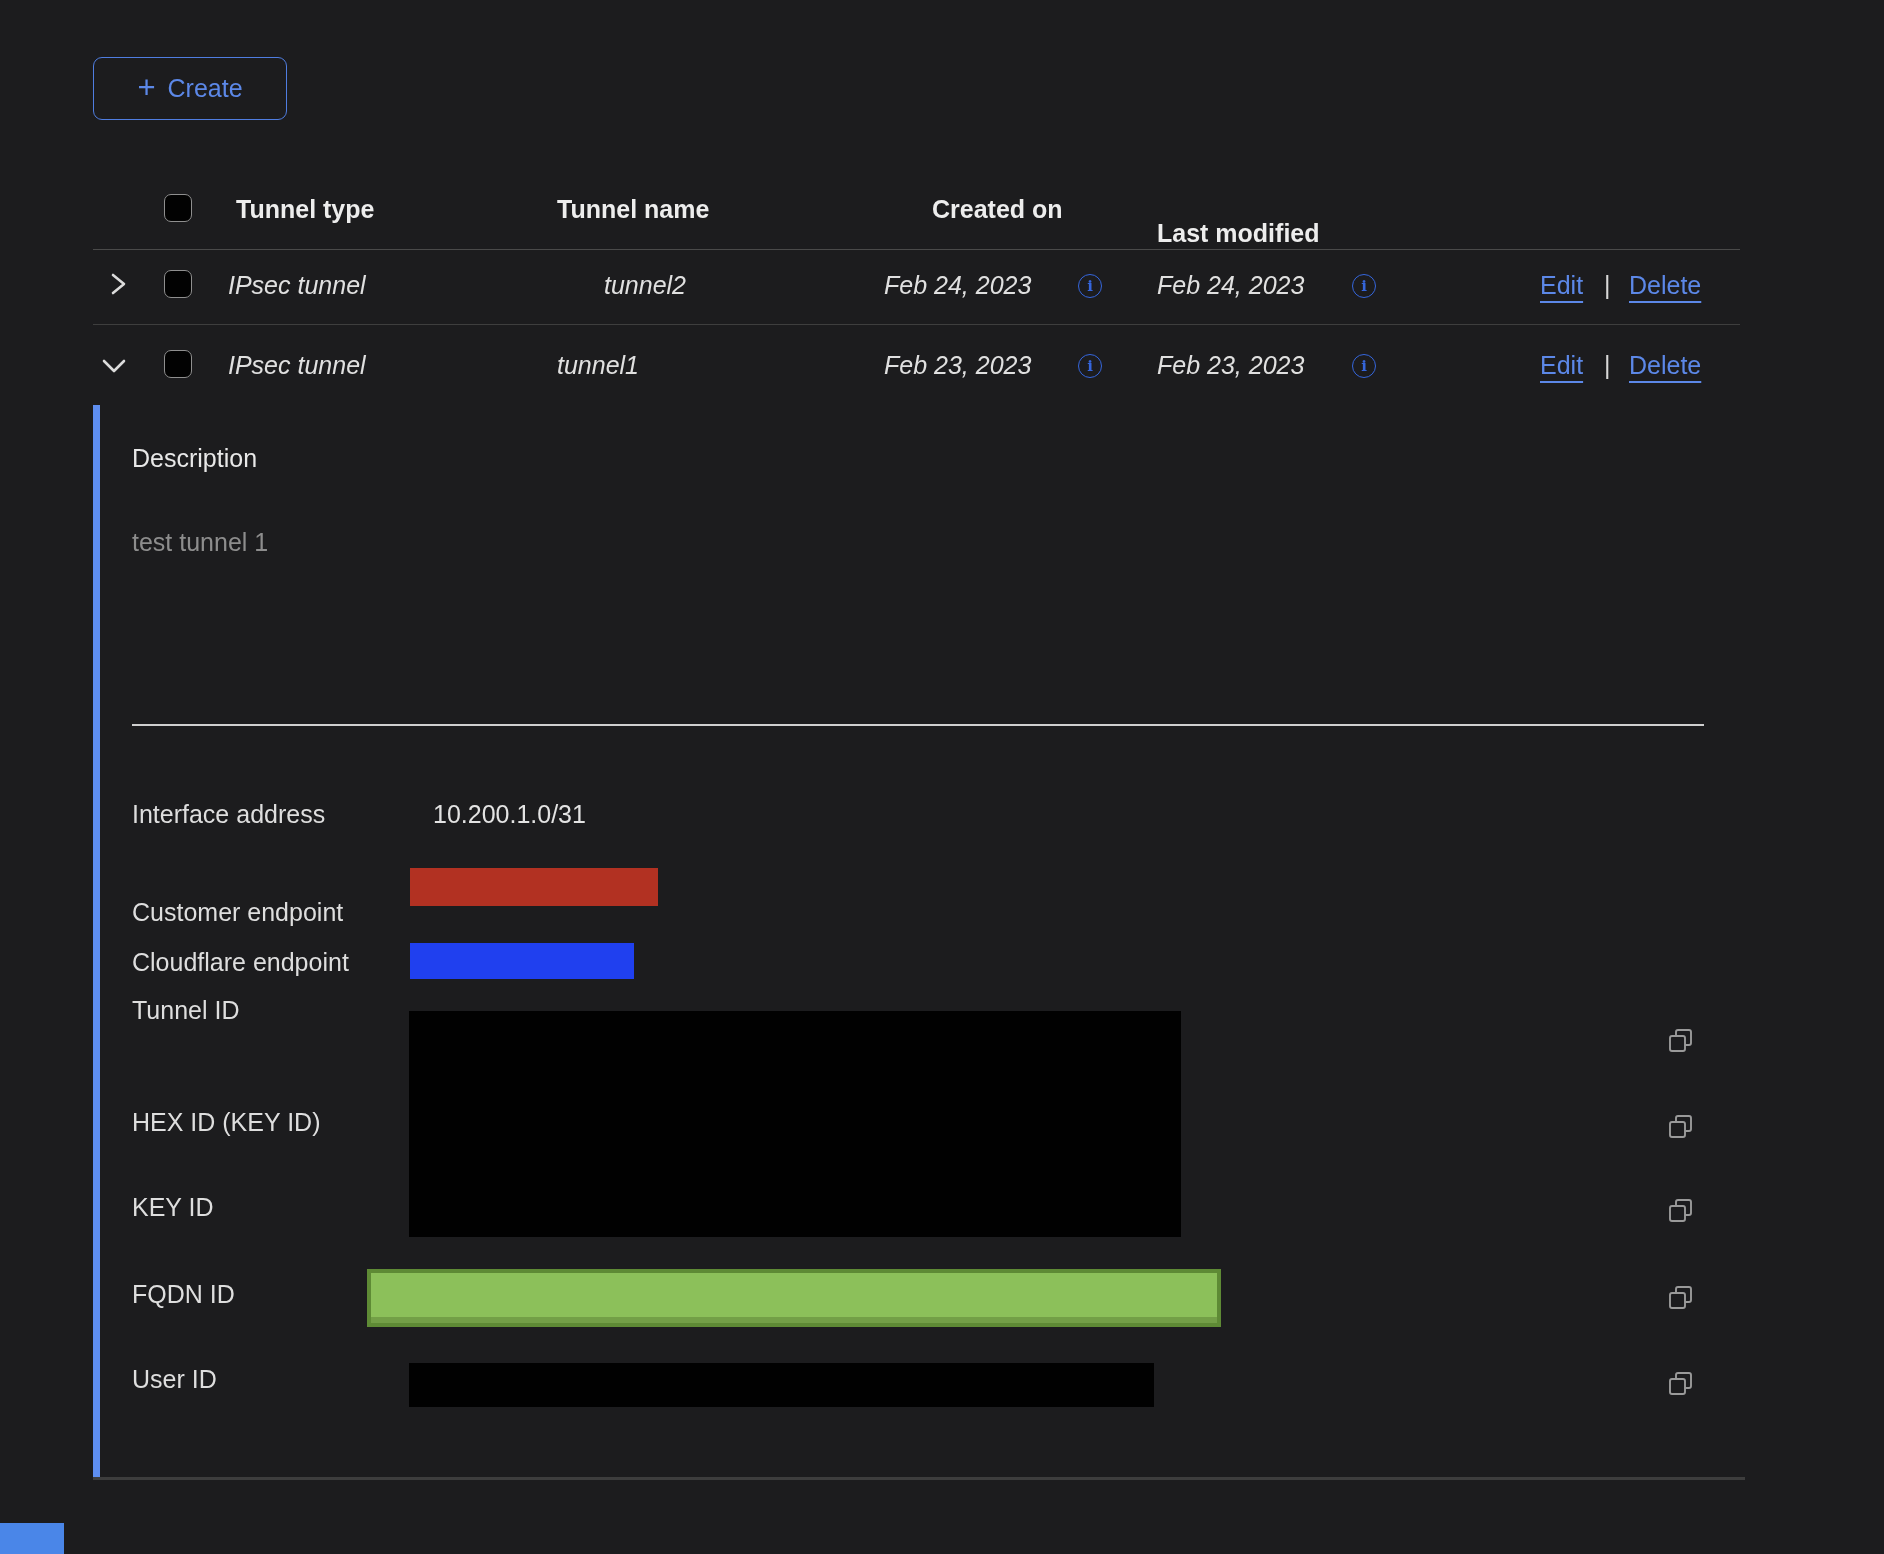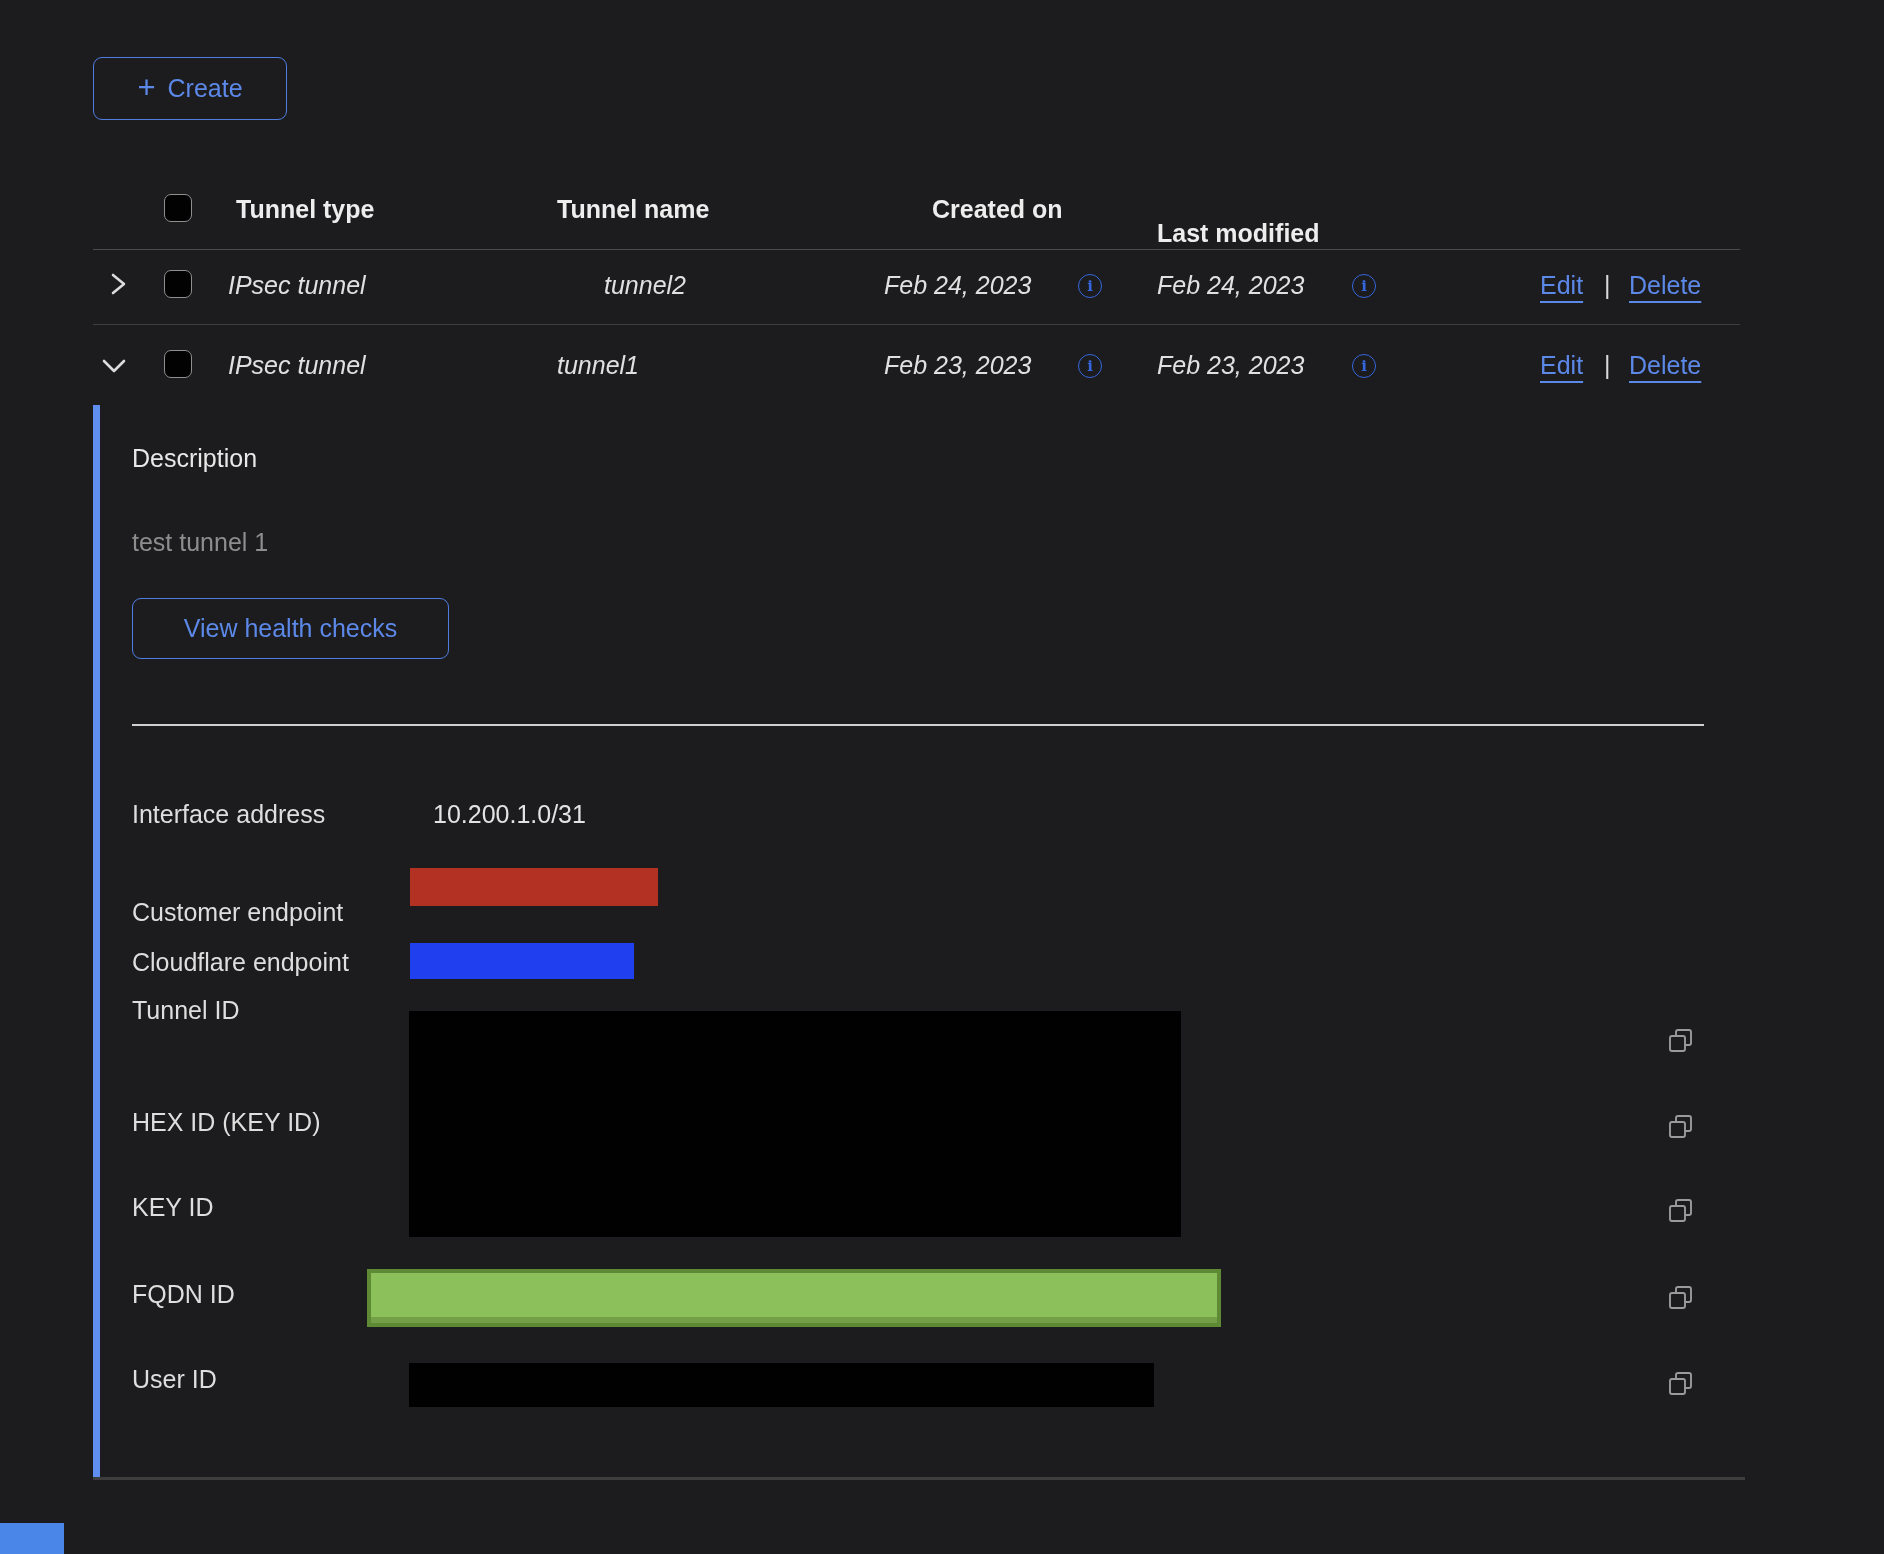--- a/index.html
+++ b/index.html
@@ -89,23 +89,20 @@
     </div>
   <a class="link abs" style="left:1540px;top:351px;">Edit</a>
   <span class="pipe abs" style="left:1604px;top:351px;">|</span>
   <a class="link abs" style="left:1629px;top:351px;">Delete</a>
 
   <div class="panel-bar abs" style="left:93px;top:405px;height:1072px;"></div>
 
   <div class="label abs" style="left:132px;top:444px;color:#e8e8e8;">Description</div>
   <div class="label muted abs" style="left:132px;top:528px;">test tunnel 1</div>
 
-  <button class="outline-btn abs" style="left:132px;top:598px;width:317px;height:61px;">
-    <span>View health checks</span>
-  </button>
 
   <div class="abs" style="left:132px;top:724px;width:1572px;height:1.5px;background:#cfcfcf;"></div>
 
   <div class="label abs" style="left:132px;top:800px;">Interface address</div>
   <div class="value abs" style="left:433px;top:800px;">10.200.1.0/31</div>
 
   <div class="label abs" style="left:132px;top:898px;">Customer endpoint</div>
   <div class="block" style="left:410px;top:868px;width:248px;height:38px;background:#b23122;"></div>
 
   <div class="label abs" style="left:132px;top:948px;">Cloudflare endpoint</div>

